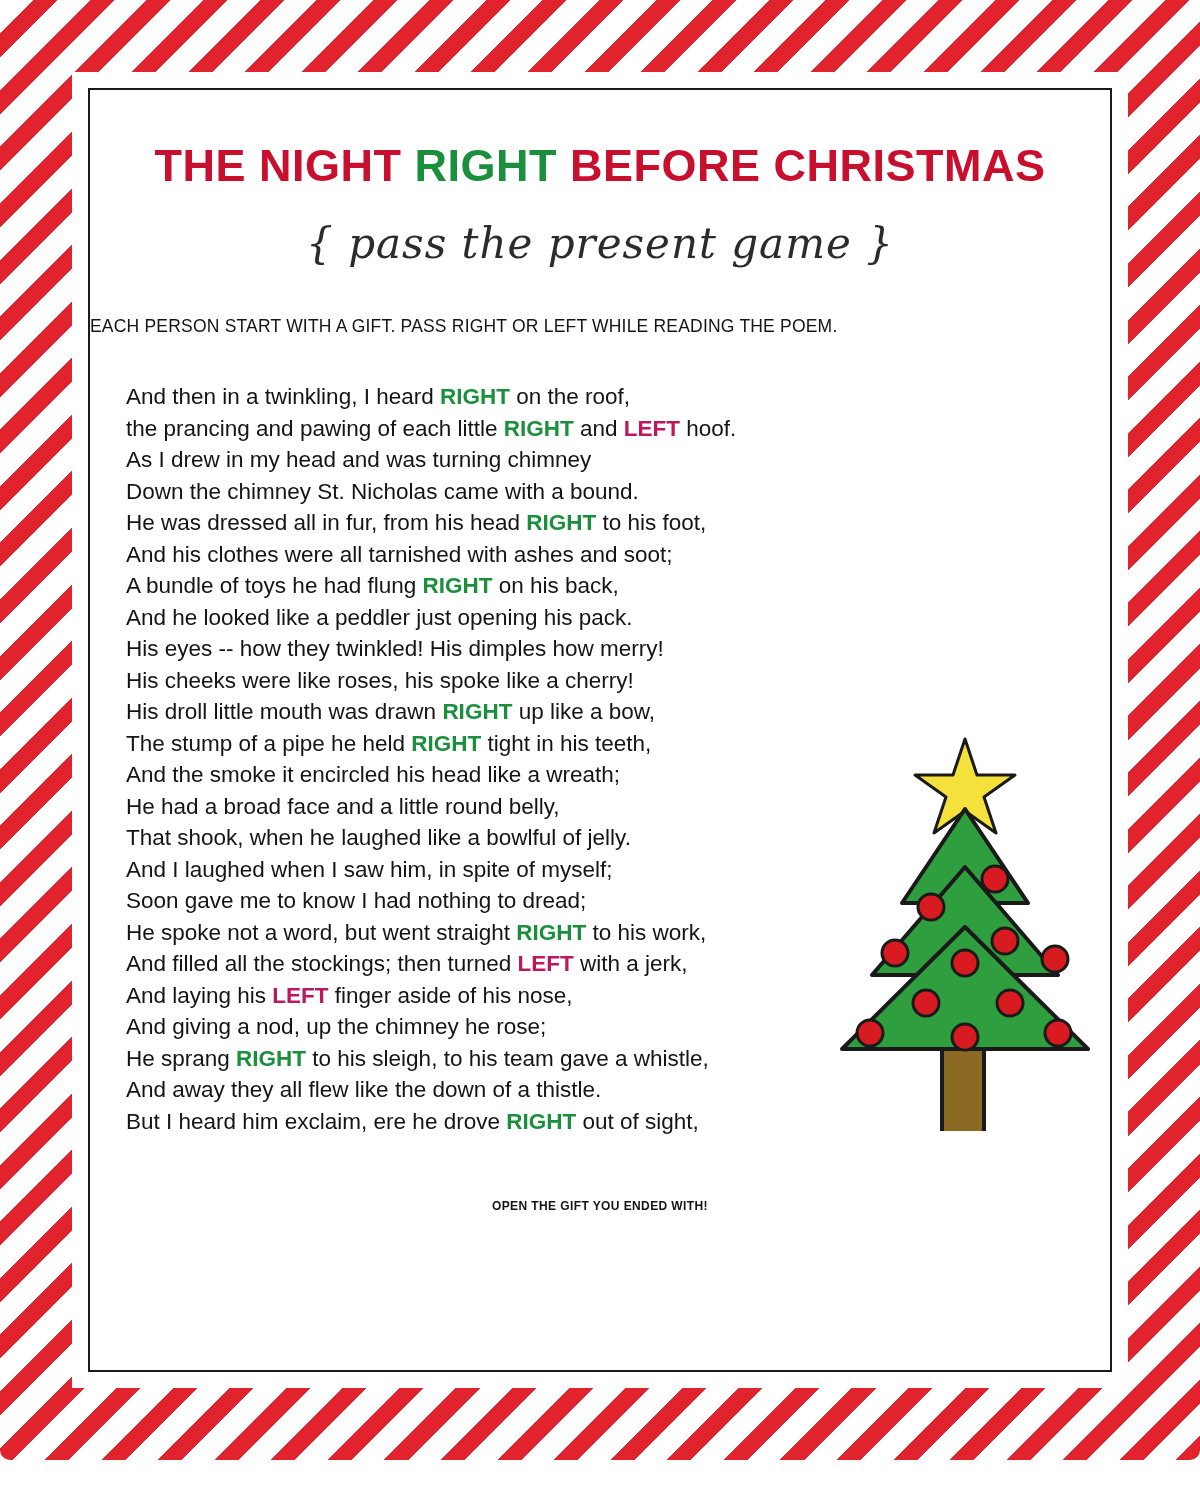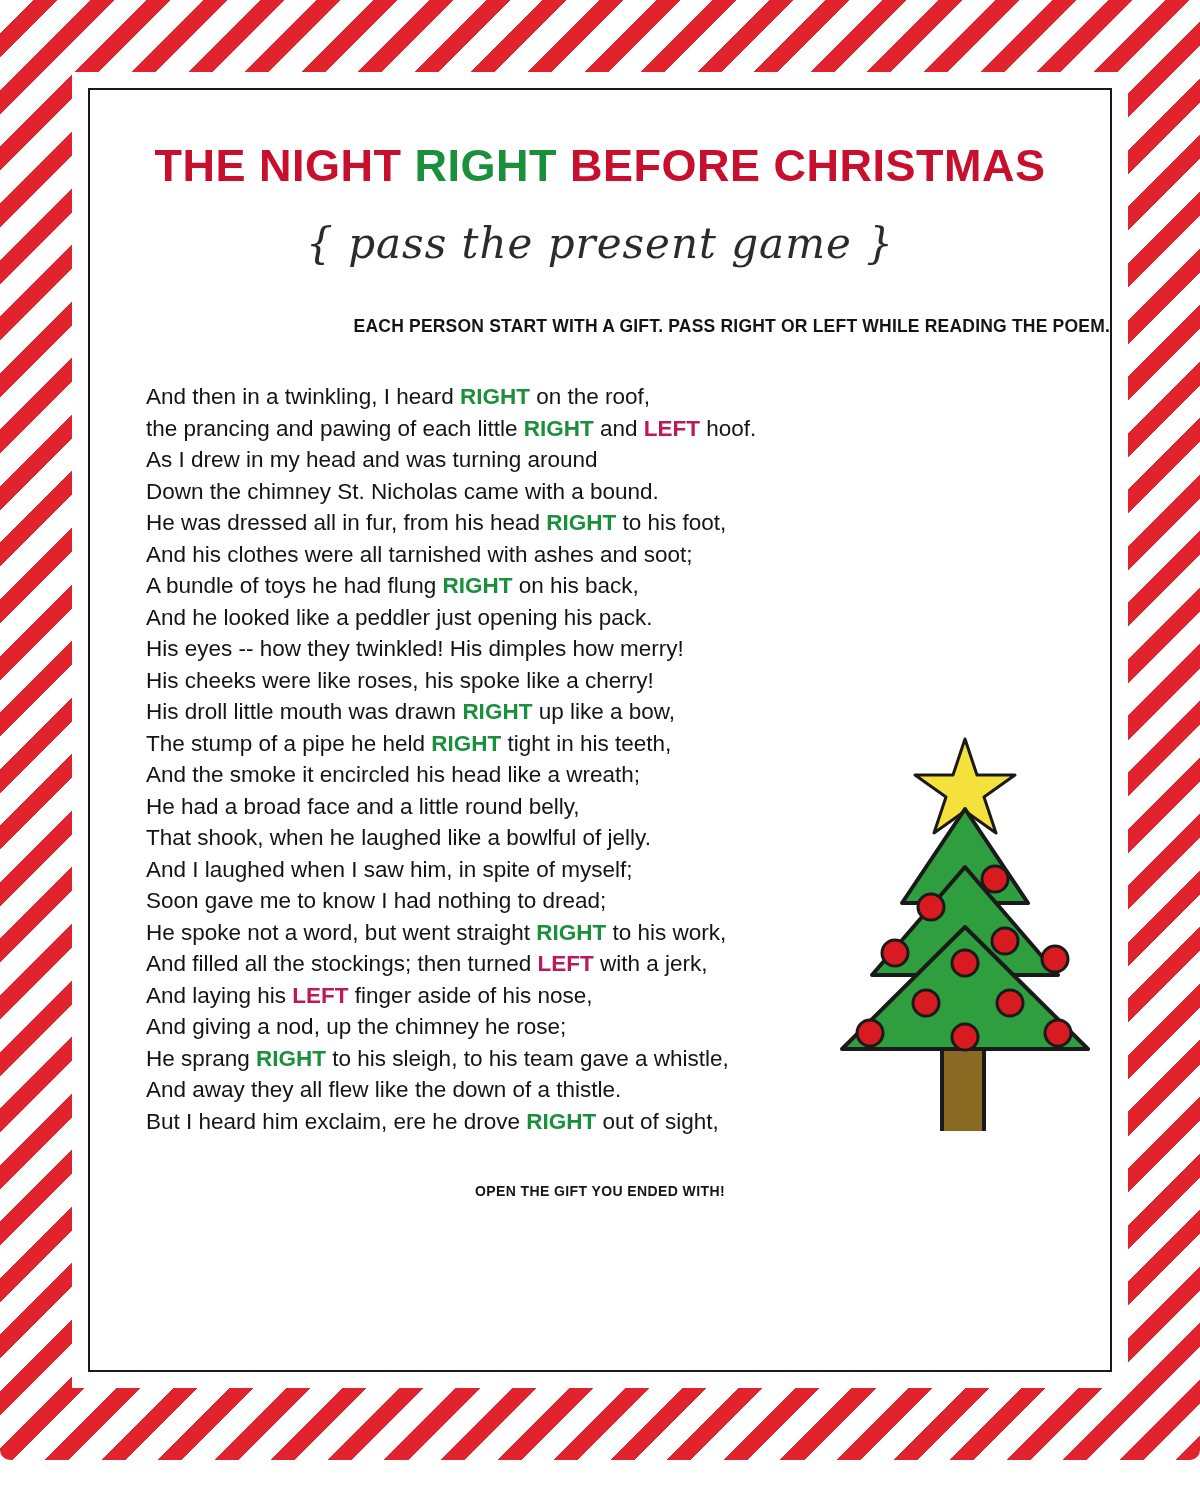--- a/index.html
+++ b/index.html
@@ -71,33 +71,33 @@
     margin-top: 6px;
     font-family: "DejaVu Serif", serif;
     font-style: italic;
     font-size: 42px;
     color: #2b2b2b;
     letter-spacing: 1px;
   }
 
   
   .instructions {
-    text-align: right;
+    text-align: left;
     margin-top: 48px;
     font-size: 17.5px;
-    font-weight: bold;
+    font-weight: normal;
     letter-spacing: 0.2px;
     color: #141414;
   }
 
   
   .poem-wrap {
     position: relative;
     margin-top: 44px;
-    padding-left: 56px;
+    padding-left: 36px;
     padding-right: 30px;
   }
   .poem {
     font-size: 22.5px;
     line-height: 1.40;
     color: #141414;
     position: relative;
     z-index: 2;
   }
   .poem .line { white-space: nowrap; }
@@ -116,22 +116,22 @@
     right: 10px;
     top: 350px;
     width: 270px;
     height: 400px;
     z-index: 1;
   }
 
   
   .footer {
     text-align: center;
-    margin-top: 46px;
-    font-size: 14px;
+    margin-top: 62px;
+    font-size: 12px;
     font-weight: bold;
     letter-spacing: 0.4px;
     color: #141414;
   }
 </style>
 </head>
 <body>
 
 <div class="page">
   <div class="inner-white"></div>
@@ -171,21 +171,21 @@
           <circle cx="180" cy="272" r="13" fill="#d81b20" stroke="#1a1a1a" stroke-width="3"></circle>
           <circle cx="40" cy="302" r="13" fill="#d81b20" stroke="#1a1a1a" stroke-width="3"></circle>
           <circle cx="135" cy="306" r="13" fill="#d81b20" stroke="#1a1a1a" stroke-width="3"></circle>
           <circle cx="228" cy="302" r="13" fill="#d81b20" stroke="#1a1a1a" stroke-width="3"></circle>
         </svg>
       </div>
 
       <div class="poem" id="poem">
           <div class="line"><span>And then in a twinkling, I heard </span><b class="right">RIGHT</b><span> on the roof,</span></div>
           <div class="line"><span>the prancing and pawing of each little </span><b class="right">RIGHT</b><span> and </span><b class="left">LEFT</b><span> hoof.</span></div>
-          <div class="line"><span>As I drew in my head and was turning around</span></div>
+          <div class="line"><span>As I drew in my head and was turning chimney</span></div>
           <div class="line"><span>Down the chimney St. Nicholas came with a bound.</span></div>
           <div class="line"><span>He was dressed all in fur, from his head </span><b class="right">RIGHT</b><span> to his foot,</span></div>
           <div class="line"><span>And his clothes were all tarnished with ashes and soot;</span></div>
           <div class="line"><span>A bundle of toys he had flung </span><b class="right">RIGHT</b><span> on his back,</span></div>
           <div class="line"><span>And he looked like a peddler just opening his pack.</span></div>
           <div class="line"><span>His eyes -- how they twinkled! His dimples how merry!</span></div>
           <div class="line"><span>His cheeks were like roses, his spoke like a cherry!</span></div>
           <div class="line"><span>His droll little mouth was drawn </span><b class="right">RIGHT</b><span> up like a bow,</span></div>
           <div class="line"><span>The stump of a pipe he held </span><b class="right">RIGHT</b><span> tight in his teeth,</span></div>
           <div class="line"><span>And the smoke it encircled his head like a wreath;</span></div>

